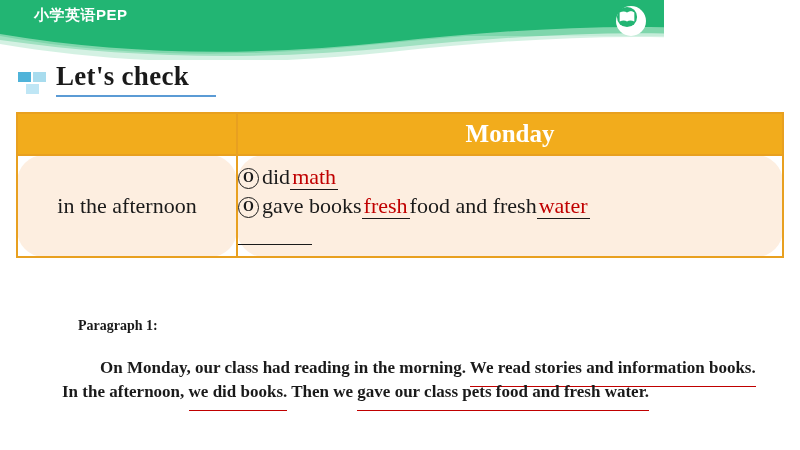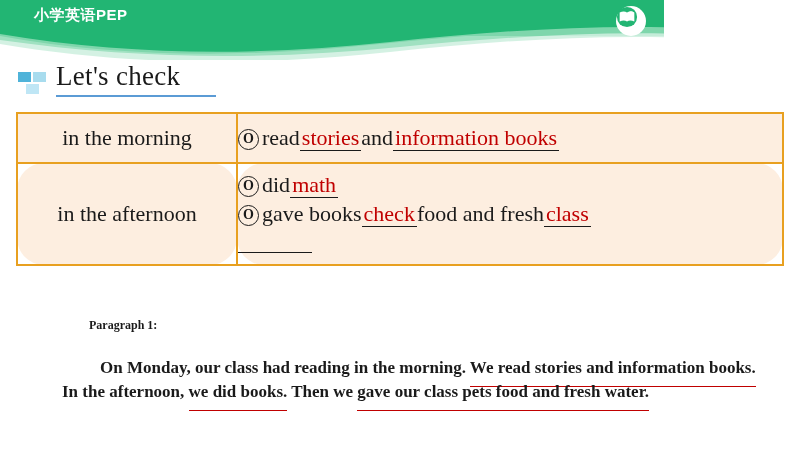--- a/index.html
+++ b/index.html
@@ -23,21 +23,21 @@
   }
   .logo-badge{
     position:absolute;right:18px;top:6px;width:30px;height:30px;border-radius:50%;
     background:#ffffff;display:flex;align-items:center;justify-content:center;
   }
 
   
   .slide-title{
     position:absolute;left:56px;top:61px;
     font-family:"Liberation Serif", serif;
-    font-weight:normal;font-size:27px;color:#1a1a1a;
+    font-weight:bold;font-size:27px;color:#1a1a1a;
     letter-spacing:0.3px;
   }
   .title-underline{
     position:absolute;left:56px;top:95px;width:160px;height:2px;background:#5b9bd5;
   }
   .title-deco{
     position:absolute;left:18px;top:72px;width:32px;height:22px;
   }
   .title-deco i{position:absolute;display:block;background:#7ec8e3;}
   .title-deco i.a{left:0;top:0;width:13px;height:10px;background:#4fb3d9;}
@@ -88,23 +88,23 @@
     min-width:40px;
     line-height:1.05;
   }
   .blank{
     display:inline-block;border-bottom:1.4px solid #1a1a1a;
     width:74px;height:20px;vertical-align:-2px;
   }
 
   
   .para-label{
-    position:absolute;left:89px;top:318px;
+    position:absolute;left:78px;top:318px;
     font-family:"Liberation Serif", serif;
-    font-weight:bold;font-size:12px;color:#1a1a1a;
+    font-weight:bold;font-size:14px;color:#1a1a1a;
   }
   .para-text{
     position:absolute;left:62px;top:356px;width:706px;
     font-family:"Liberation Serif", serif;
     font-weight:bold;font-size:17px;color:#1a1a1a;line-height:1.42;
     text-indent:38px;
   }
   .u-red{
     border-bottom:1.6px solid #c00000;
     padding-bottom:9px;
@@ -134,34 +134,32 @@
 <div class="title-deco">
   <i class="a"></i>
     <i class="b"></i>
     <i class="c"></i>
 </div>
 <div class="slide-title">Let's check</div>
 <div class="title-underline"></div>
 
 <table class="tbl">
   <tbody>
-  <tr class="row1">
-    <td class="cell-label">in the morning</td>
-    <td class="cell-body">
-      <span class="circle-o">O</span><span>read</span><span class="ans">stories</span><span>and</span><span class="ans">information books</span>
-    </td>
+      <tr>
+    <td class="hdr-left"></td>
+    <td class="hdr-right">Monday</td>
   </tr>
   <tr class="row2">
     <td class="cell-label">in the afternoon</td>
     <td class="cell-body">
       <div>
         <span class="circle-o">O</span><span>did</span><span class="ans">math</span>
       </div>
       <div>
-        <span class="circle-o">O</span><span>gave books</span><span class="ans">check</span><span>food and fresh</span><span class="ans">class</span>
+        <span class="circle-o">O</span><span>gave books</span><span class="ans">fresh</span><span>food and fresh</span><span class="ans">water</span>
       </div>
       <div><span class="blank"></span></div>
     </td>
   </tr>
 </tbody>
   </table>
 
 <div class="para-label">Paragraph 1:</div>
 <div class="para-text">
   <span>On Monday, our class had reading in the morning. </span><span class="u-red">We read stories and information books.</span><span> In the afternoon, </span><span class="u-red">we did books.</span><span> Then we </span><span class="u-red">gave our class pets food and fresh water.</span>

